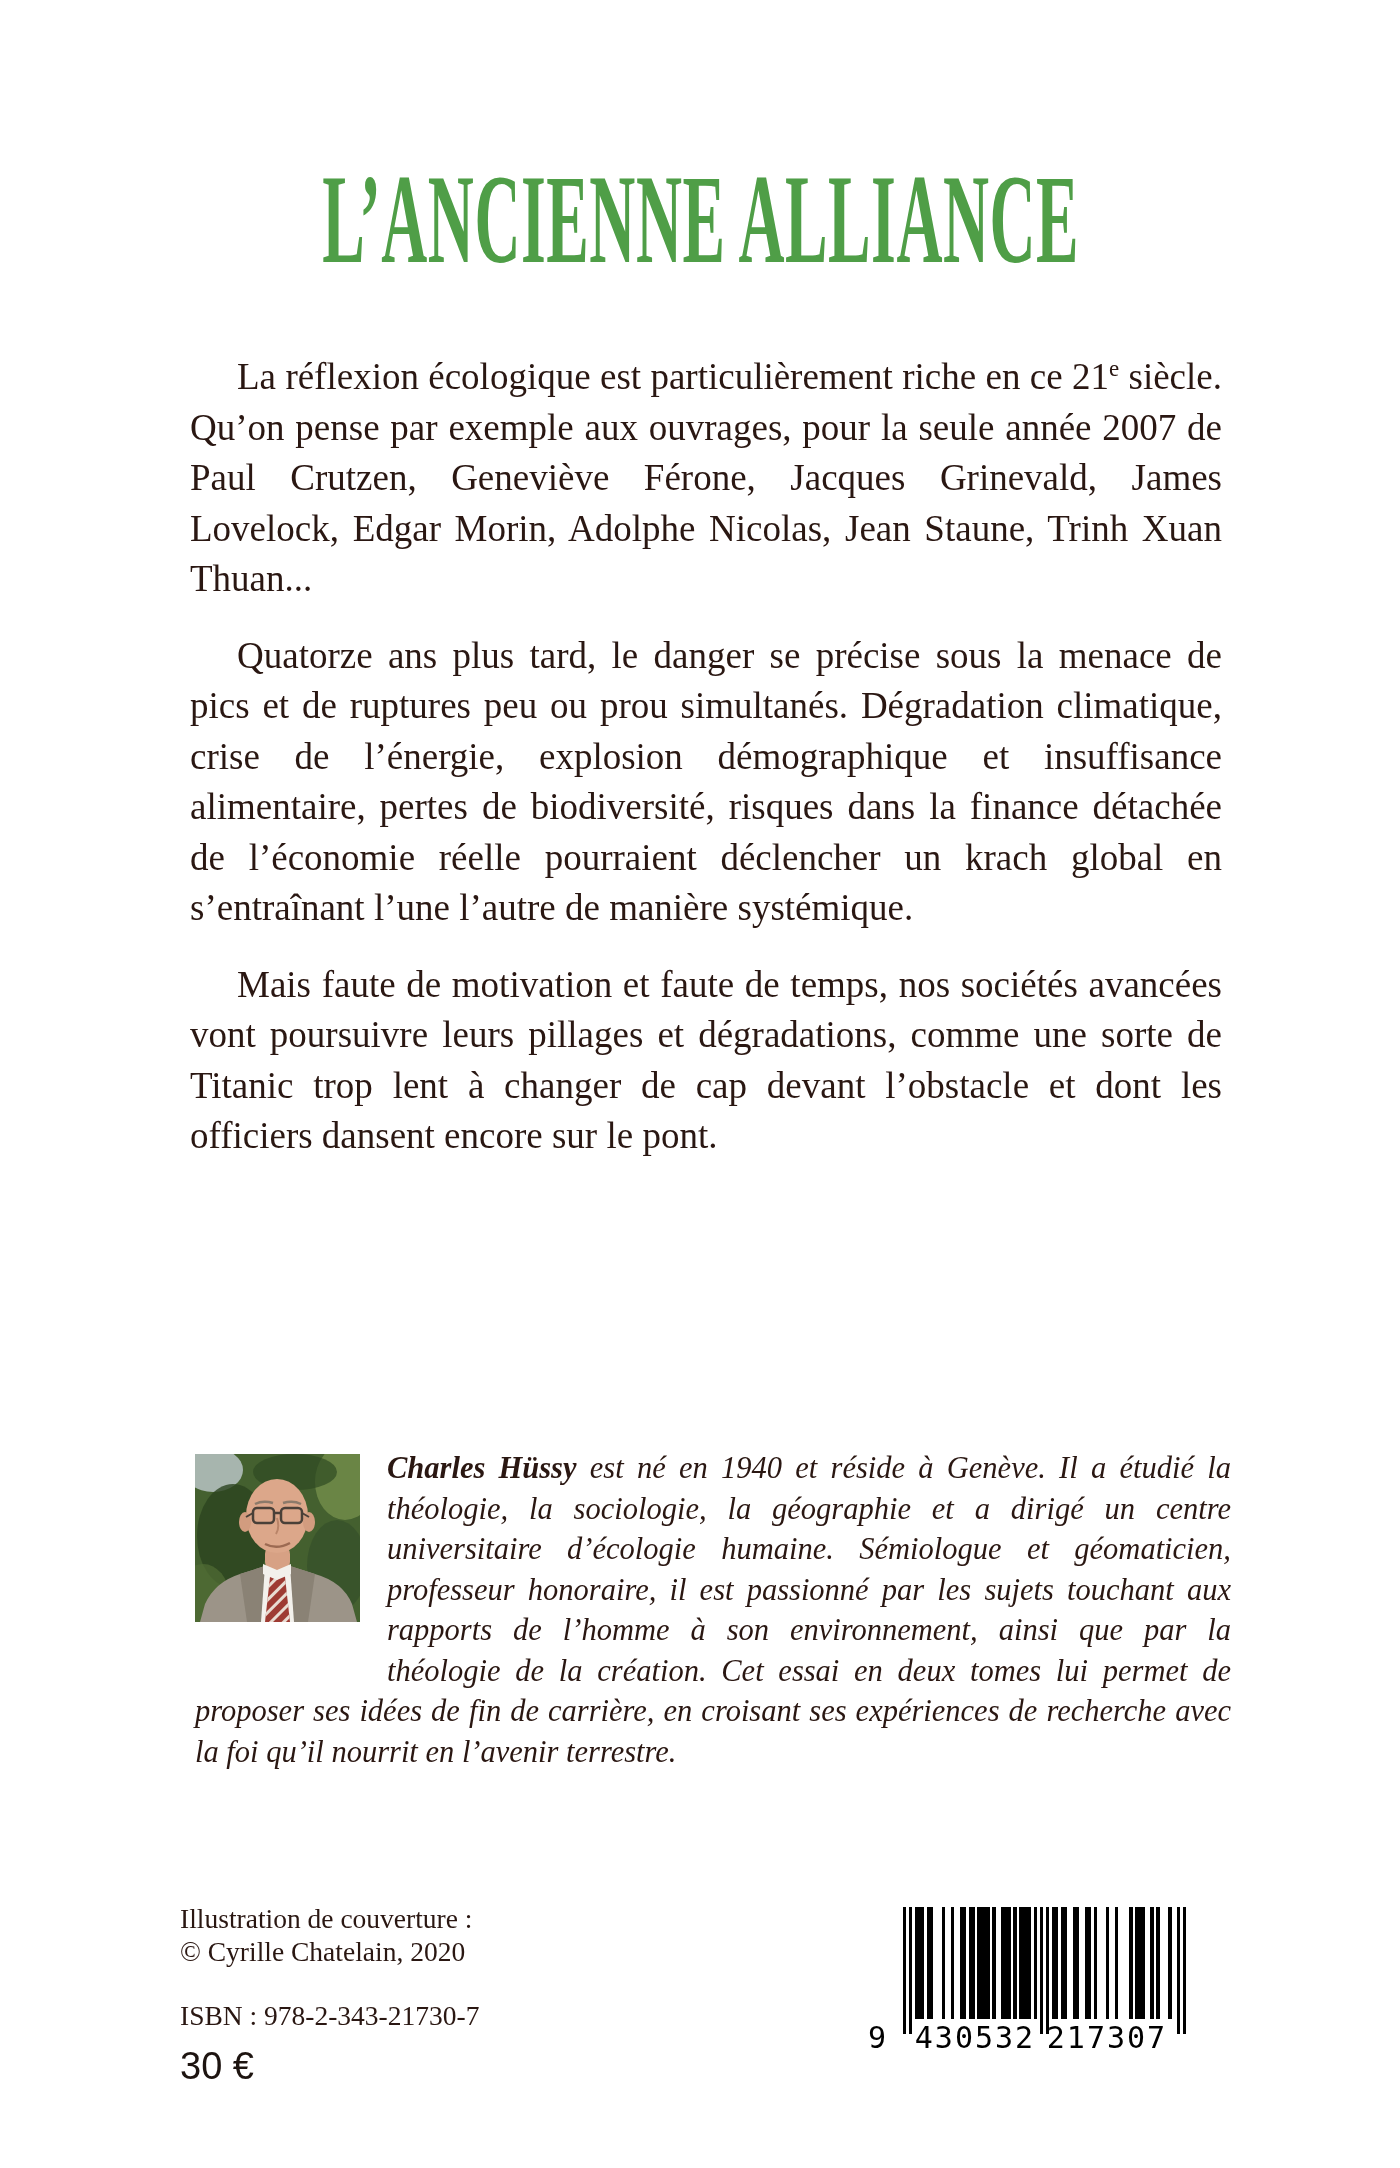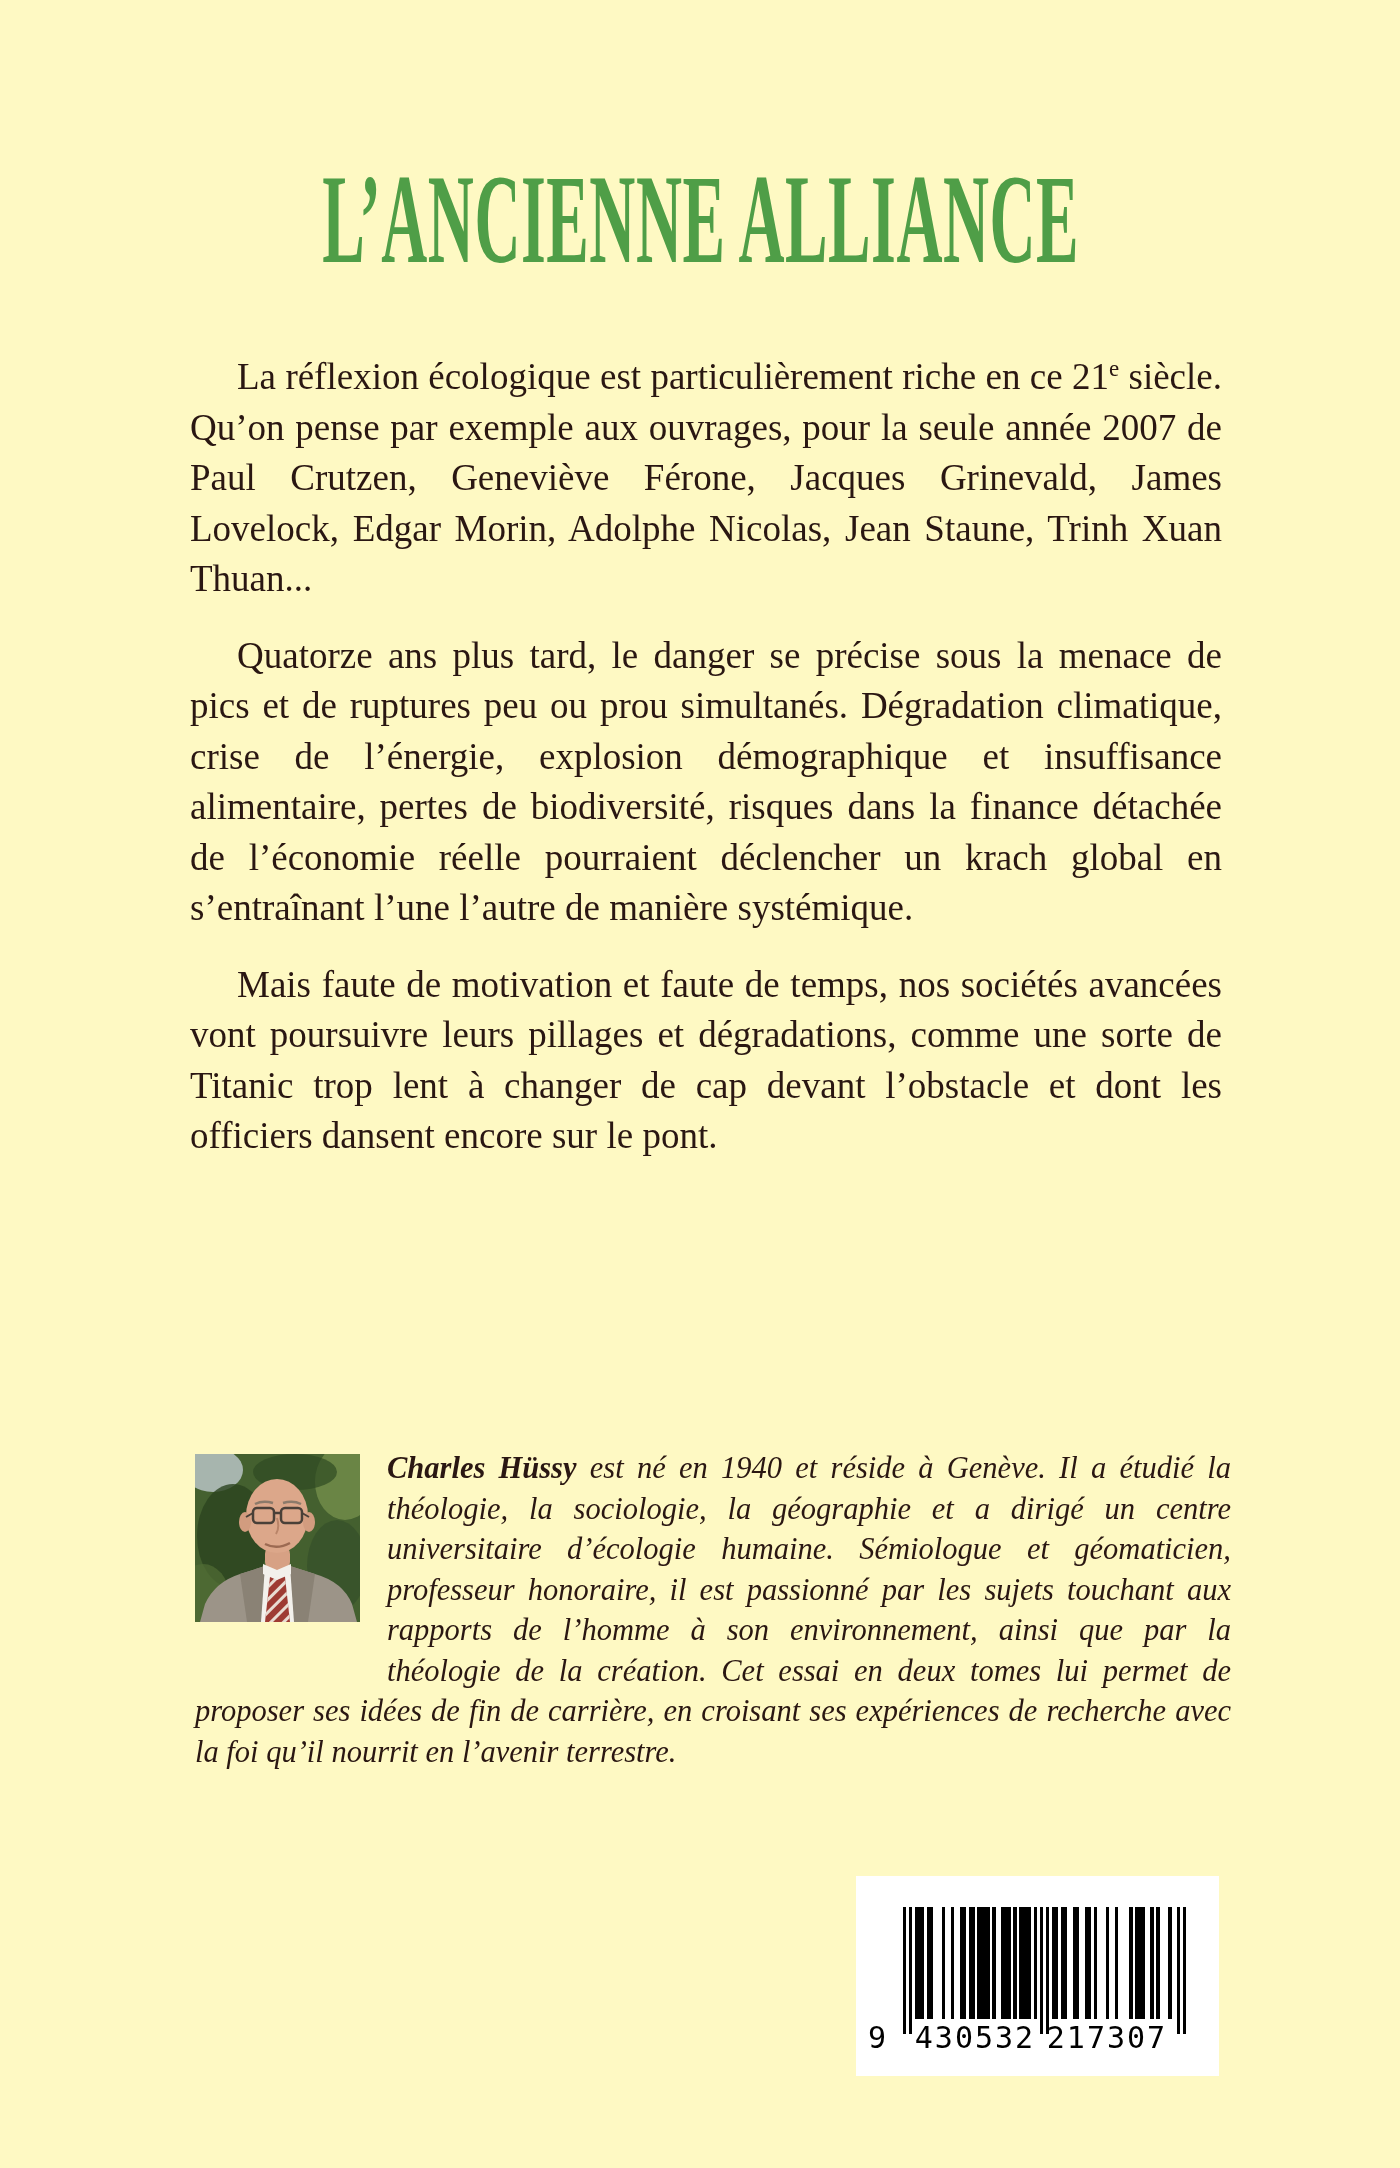--- a/index.html
+++ b/index.html
@@ -82,21 +82,21 @@
     font-family:"DejaVu Sans Mono", monospace;
     font-size:30px;color:#000;
   }
   .bd-lead{position:absolute;left:12px;top:2px;}
   .bd-left{position:absolute;left:58px;top:2px;width:122px;text-align:center;letter-spacing:2px;}
   .bd-right{position:absolute;left:190px;top:2px;width:122px;text-align:center;letter-spacing:2px;}
 </style>
 </head>
 <body>
 
-<div class="cover" style="background: #fef9c3; color: rgb(42, 23, 18);">
+<div class="cover" style="background: #ffffff; color: rgb(42, 23, 18);">
 
   <div class="title-wrap">
     <h1 class="book-title" style="color: rgb(79, 158, 71);">L’ANCIENNE ALLIANCE</h1>
   </div>
 
   <div class="synopsis">
     <p><span>La réflexion écologique est particulièrement riche en ce 21</span><sup>e</sup><span> siècle. Qu’on pense par exemple aux ouvrages, pour la seule année 2007 de Paul Crutzen, Geneviève Férone, Jacques Grinevald, James Lovelock, Edgar Morin, Adolphe Nicolas, Jean Staune, Trinh Xuan Thuan...</span></p>
     <p>Quatorze ans plus tard, le danger se précise sous la menace de pics et de ruptures peu ou prou simultanés. Dégradation climatique, crise de l’énergie, explosion démographique et insuffisance alimentaire, pertes de biodiversité, risques dans la finance détachée de l’économie réelle pourraient déclencher un krach global en s’entraînant l’une l’autre de manière systémique.</p>
     <p>Mais faute de motivation et faute de temps, nos sociétés avancées vont poursuivre leurs pillages et dégradations, comme une sorte de Titanic trop lent à changer de cap devant l’obstacle et dont les officiers dansent encore sur le pont.</p>
   </div>
@@ -135,20 +135,26 @@
           <pattern id="tiestripes" width="9" height="9" patternTransform="rotate(45)" patternUnits="userSpaceOnUse">
             <rect width="9" height="9" fill="none"></rect>
             <rect width="3" height="9" fill="#e8dcd2"></rect>
           </pattern>
         </defs>
       </svg>
     </div>
     <p><span class="author-name">Charles Hüssy</span><span> est né en 1940 et réside à Genève. Il a étudié la théologie, la sociologie, la géographie et a dirigé un centre universitaire d’écologie humaine. Sémiologue et géomaticien, professeur honoraire, il est passionné par les sujets touchant aux rapports de l’homme à son environnement, ainsi que par la théologie de la création. Cet essai en deux tomes lui permet de proposer ses idées de fin de carrière, en croisant ses expériences de recherche avec la foi qu’il nourrit en l’avenir terrestre.</span></p>
   </div>
 
+  <div class="credits">
+    <div>Illustration de couverture :</div>
+    <div>© Cyrille Chatelain, 2020</div>
+    <div class="credit-isbn">ISBN : 978-2-343-21730-7</div>
+    <div class="credit-price">30 €</div>
+  </div>
 
   <div class="barcode-box">
     <div class="barcode-bars">
         <div class="bar guard" style="left: 0px; width: 3.37895px;"></div>
         <div class="bar guard" style="left: 5.95789px; width: 3.37895px;"></div>
         <div class="bar" style="left: 11.9158px; width: 3.37895px;"></div>
         <div class="bar" style="left: 14.8947px; width: 3.37895px;"></div>
         <div class="bar" style="left: 17.8737px; width: 3.37895px;"></div>
         <div class="bar" style="left: 23.8316px; width: 3.37895px;"></div>
         <div class="bar" style="left: 26.8105px; width: 3.37895px;"></div>

